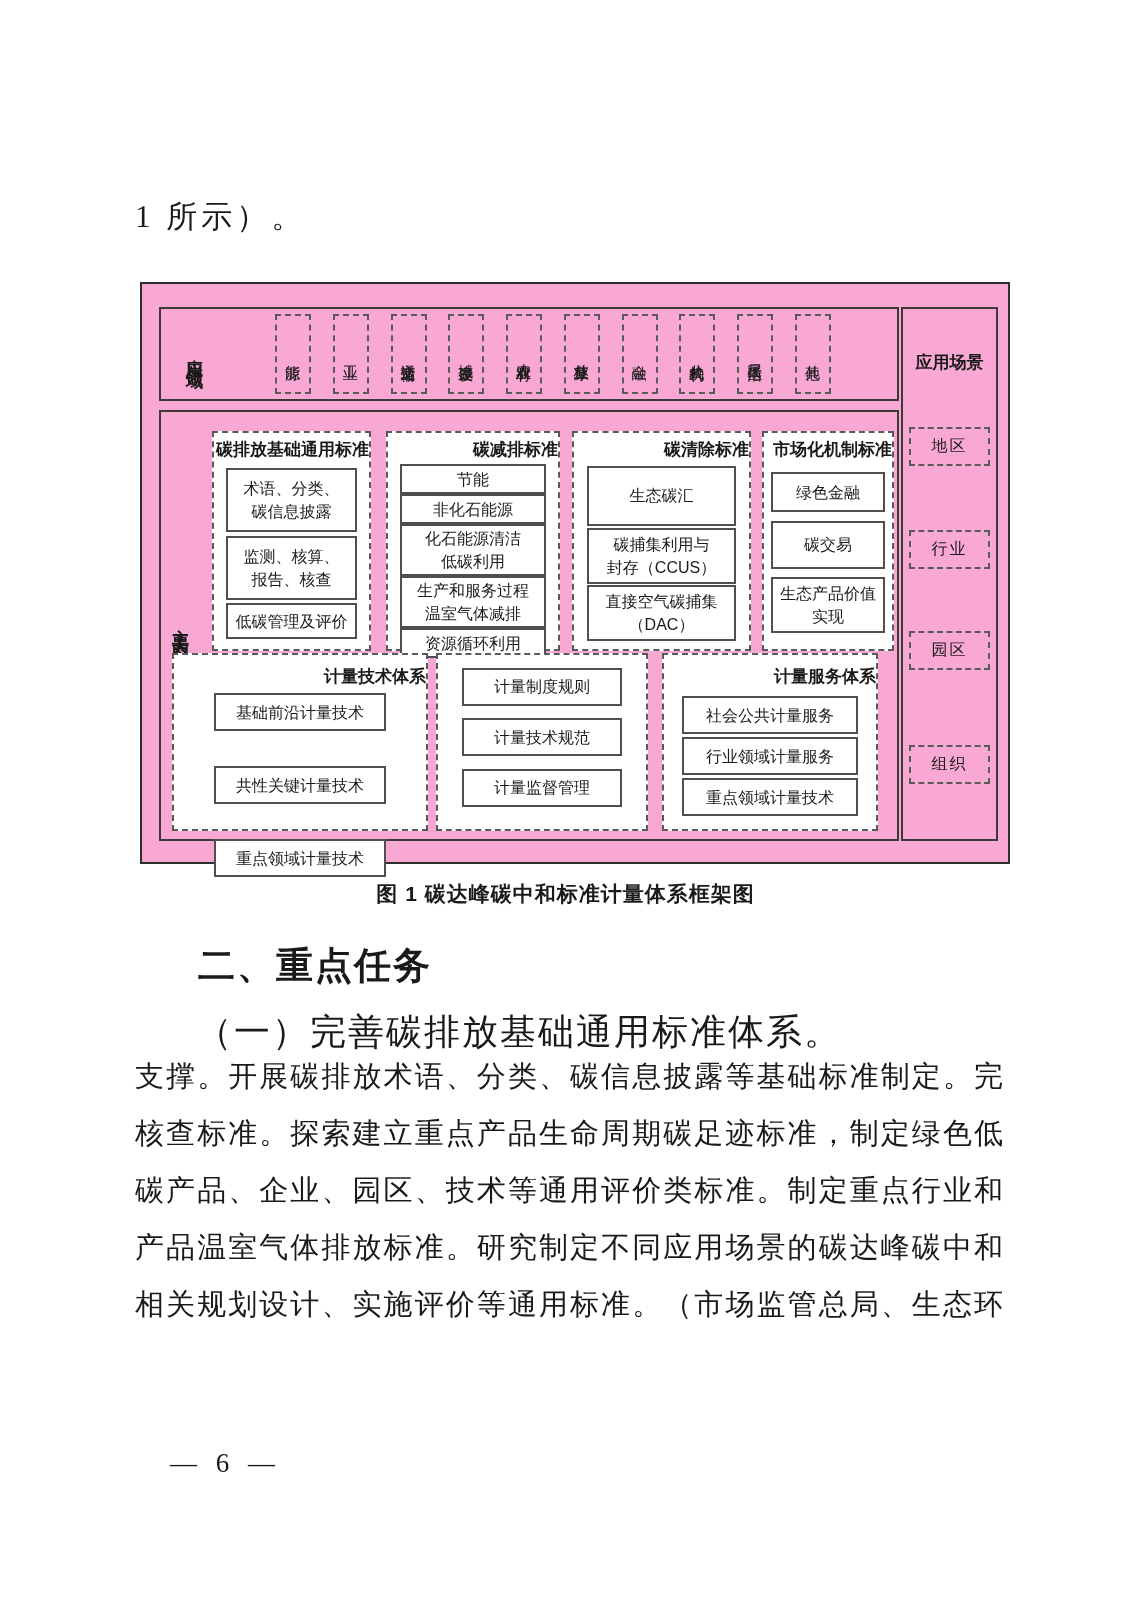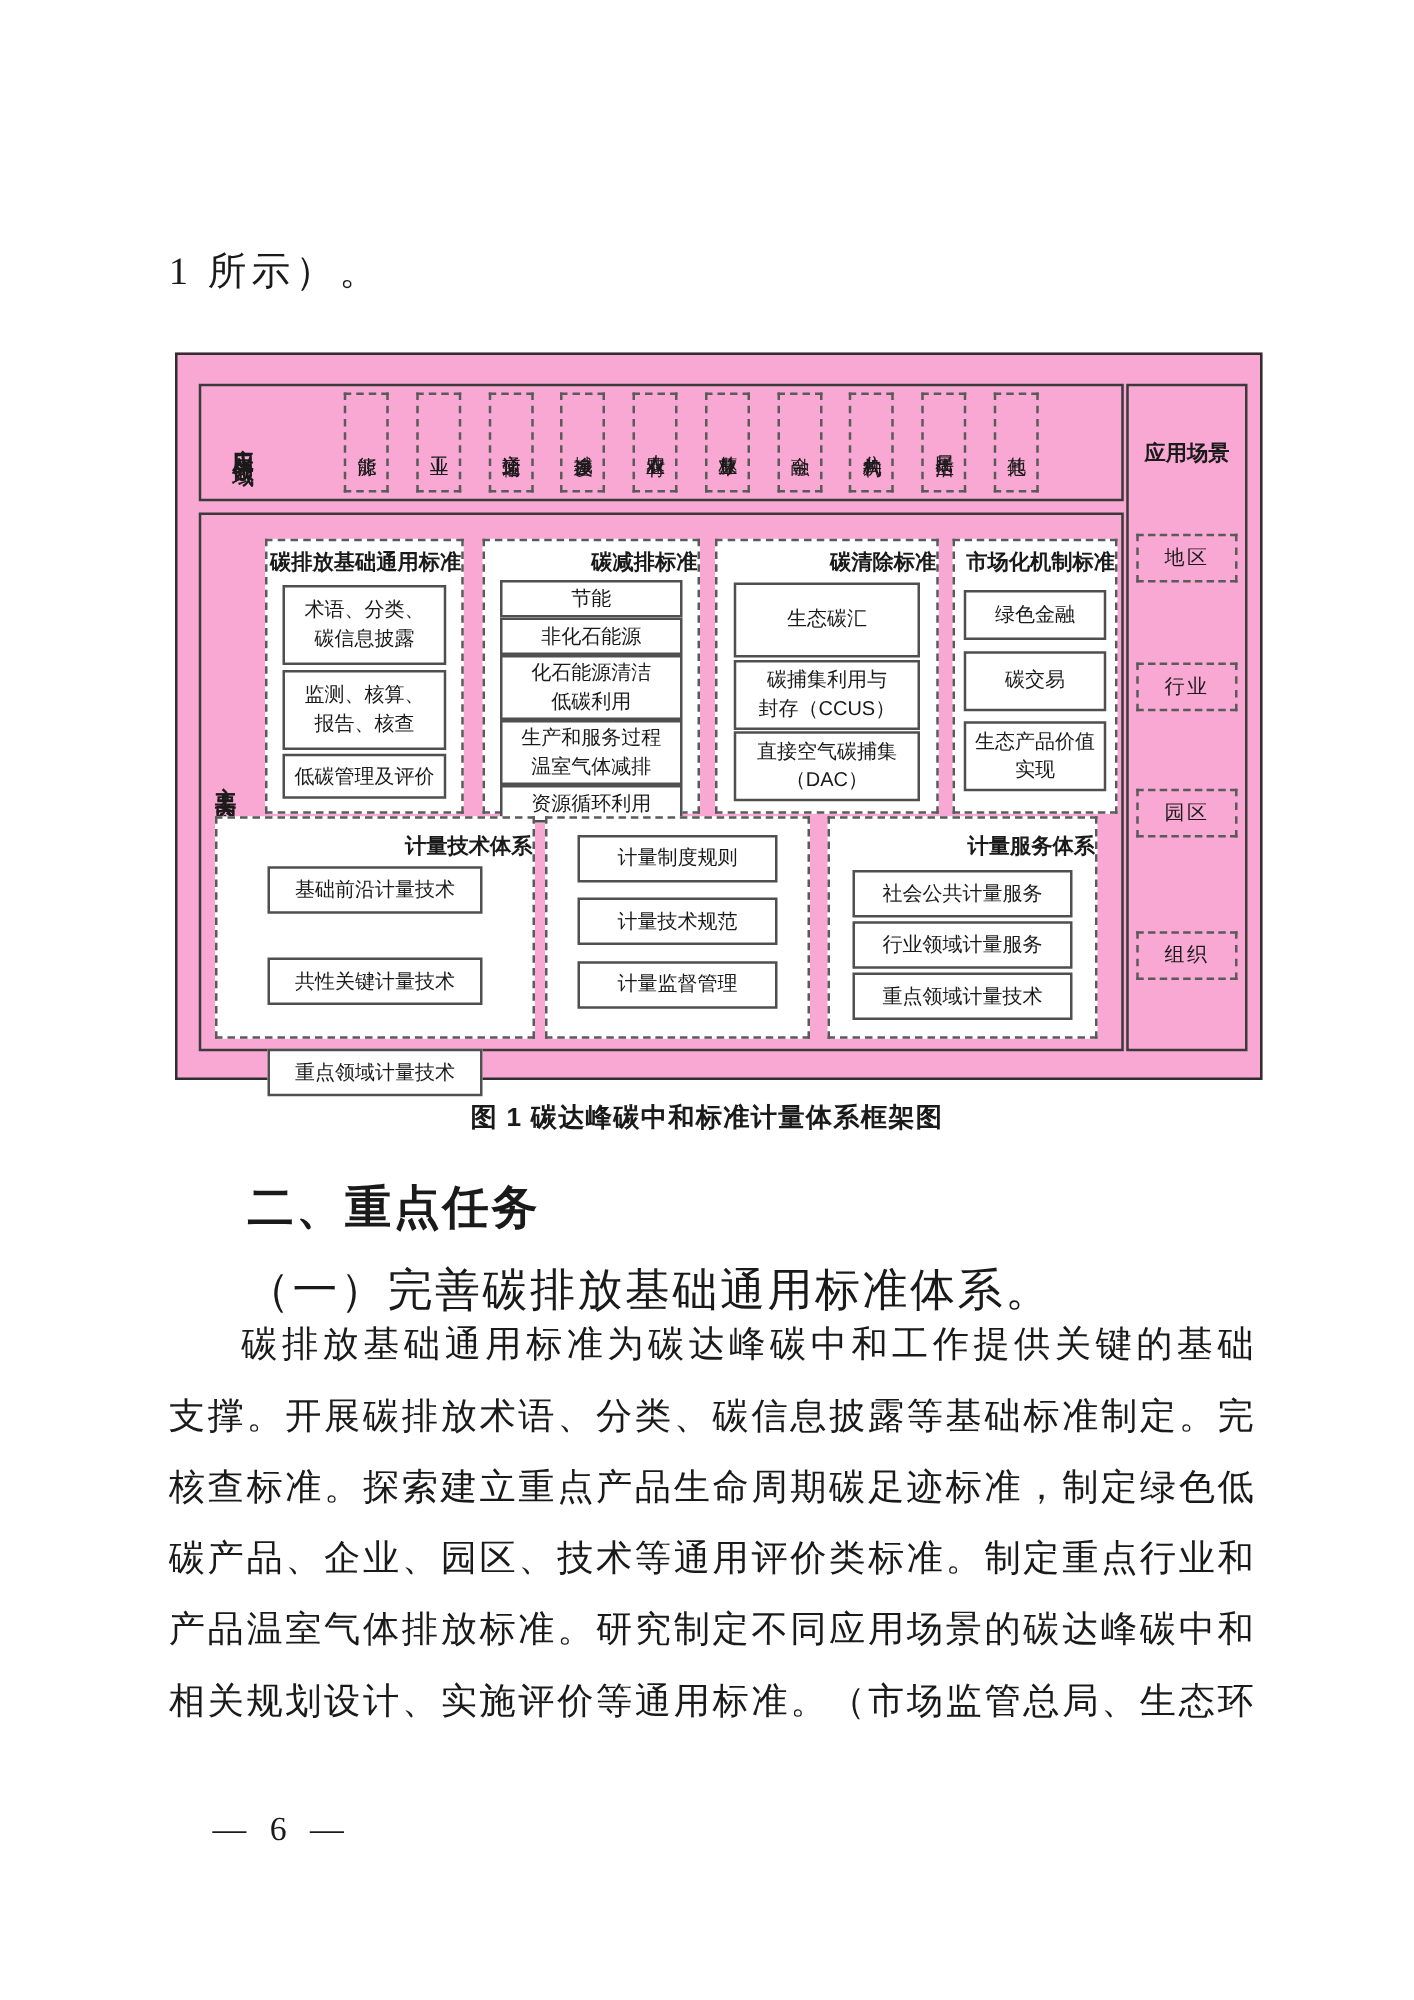--- a/index.html
+++ b/index.html
@@ -197,21 +197,20 @@
         </div>
       </div>
     </div>
   </div>
 
   <div class="caption">图 1  碳达峰碳中和标准计量体系框架图</div>
   <div class="heading">二、重点任务</div>
   <div class="subhead">（一）完善碳排放基础通用标准体系。</div>
 
   <div class="para">
-    <div class="pline indent">碳排放基础通用标准为碳达峰碳中和工作提供关键的基础</div>
     <div class="pline">支撑。开展碳排放术语、分类、碳信息披露等基础标准制定。完</div>
     <div class="pline">核查标准。探索建立重点产品生命周期碳足迹标准，制定绿色低</div>
     <div class="pline">碳产品、企业、园区、技术等通用评价类标准。制定重点行业和</div>
     <div class="pline">产品温室气体排放标准。研究制定不同应用场景的碳达峰碳中和</div>
     <div class="pline">相关规划设计、实施评价等通用标准。（市场监管总局、生态环</div>
   </div>
 
   <div class="pageno">— 6 —</div>
 
 </div>

